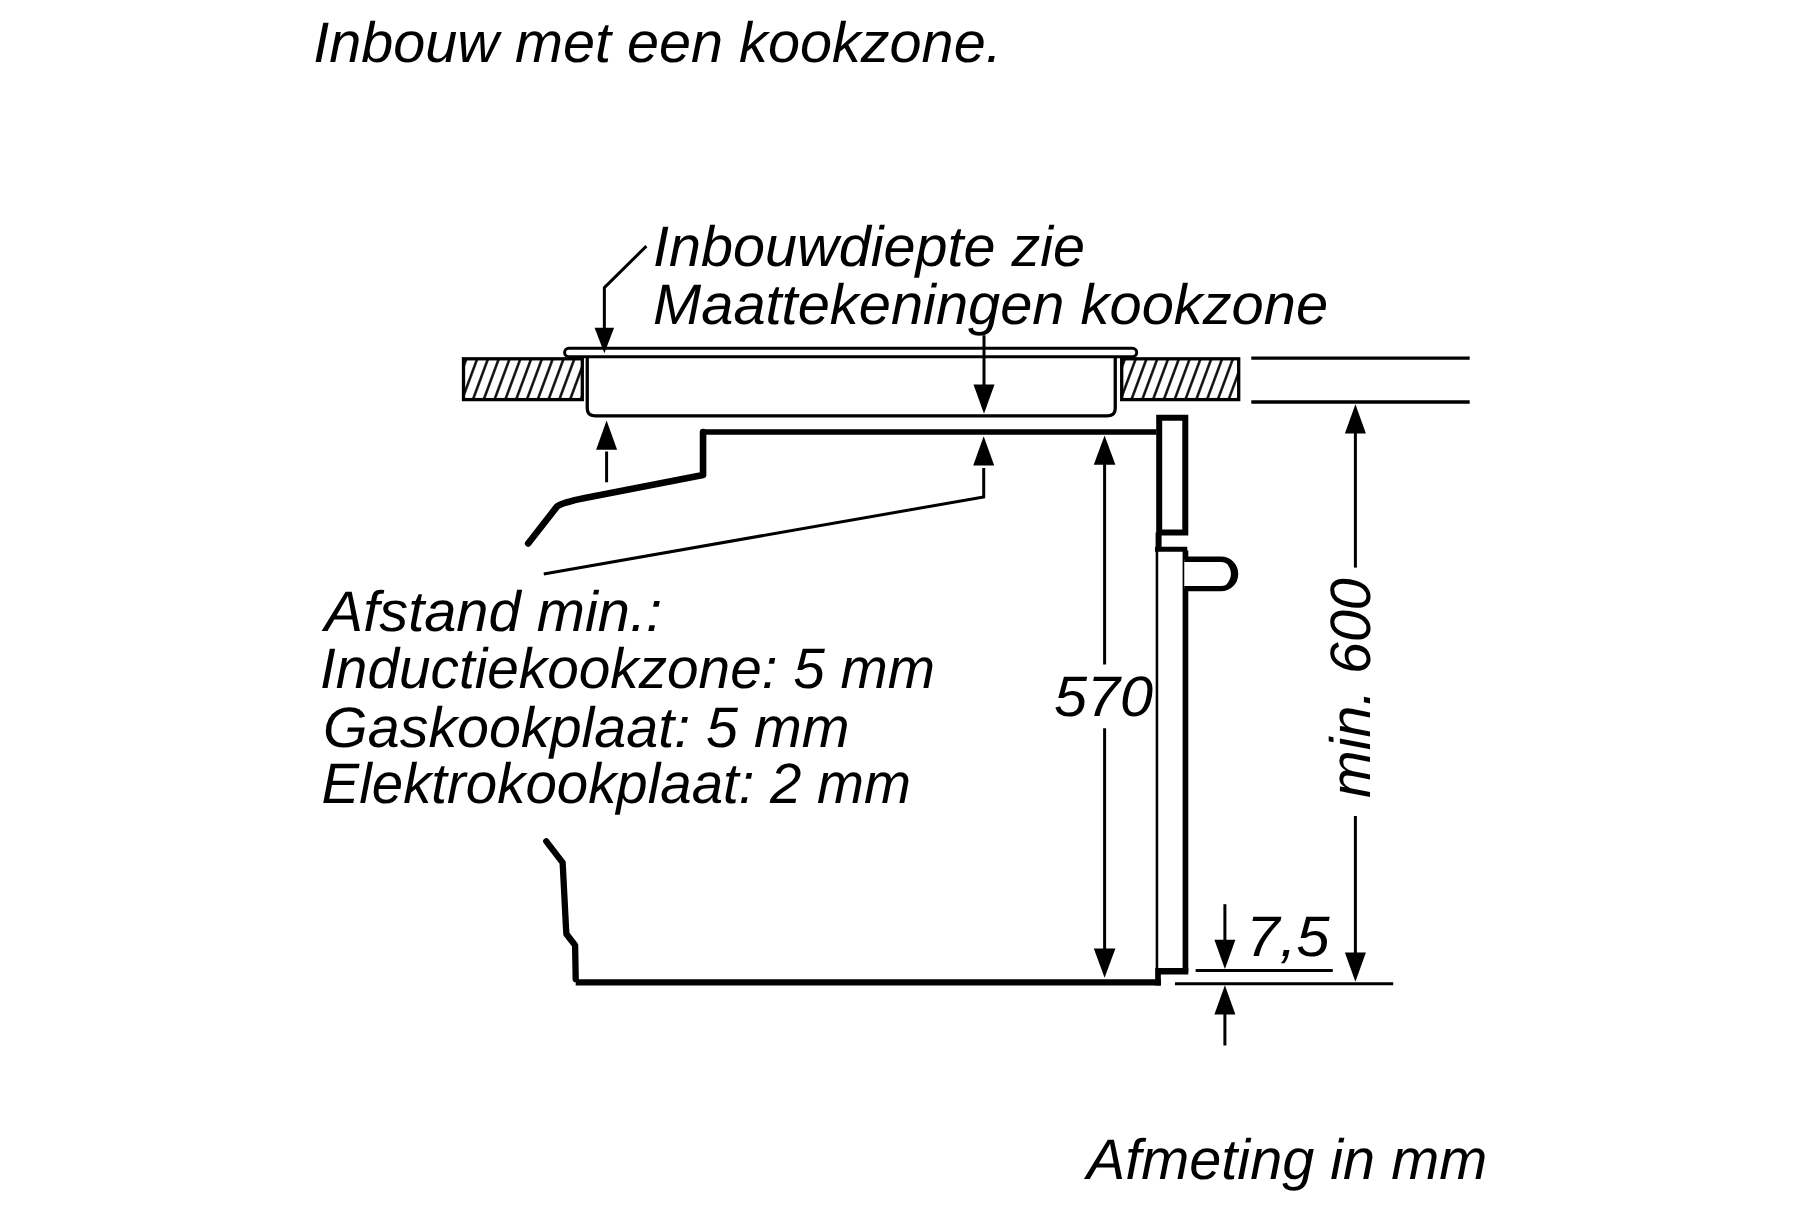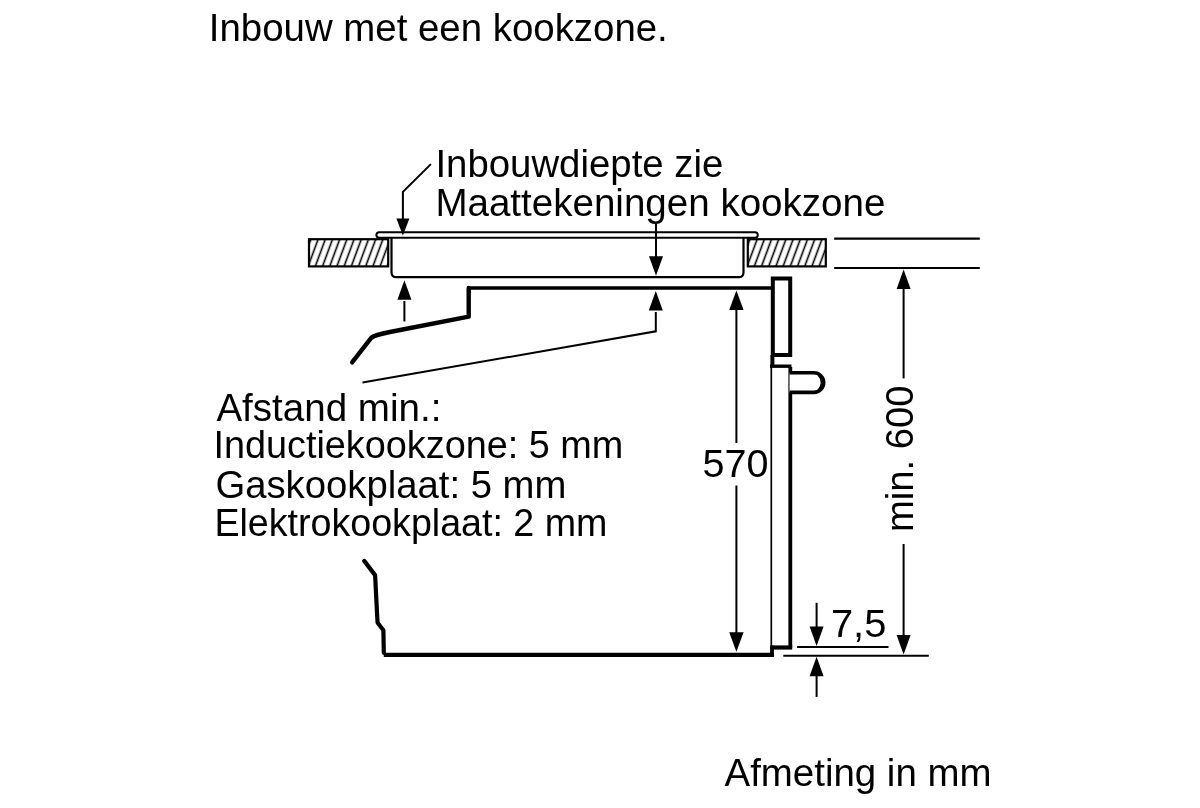--- a/index.html
+++ b/index.html
@@ -1,16 +1,16 @@
 <!DOCTYPE html>
 <html><head>
 <meta charset="utf-8">
 <style>
   html,body{margin:0;padding:0;background:#fff;}
-  .page{position:relative;width:1200px;height:808px;background:#fff;overflow:hidden;}
+  .page{position:relative;width:1200px;height:808px;background:#fff;overflow:hidden;font-style:italic;}
   svg{position:absolute;left:0;top:0;}
   text{font-family:"Liberation Sans",sans-serif;fill:#000;}
 </style>
 </head>
 <body>
 <div class="page">
 <svg width="1200" height="808" viewBox="0 0 1200 808">
 <defs>
   <pattern id="hatch" patternUnits="userSpaceOnUse" width="6.75" height="10" patternTransform="rotate(20.3)">
     <line x1="3.37" y1="-2" x2="3.37" y2="12" stroke="#000" stroke-width="1.6"></line>

